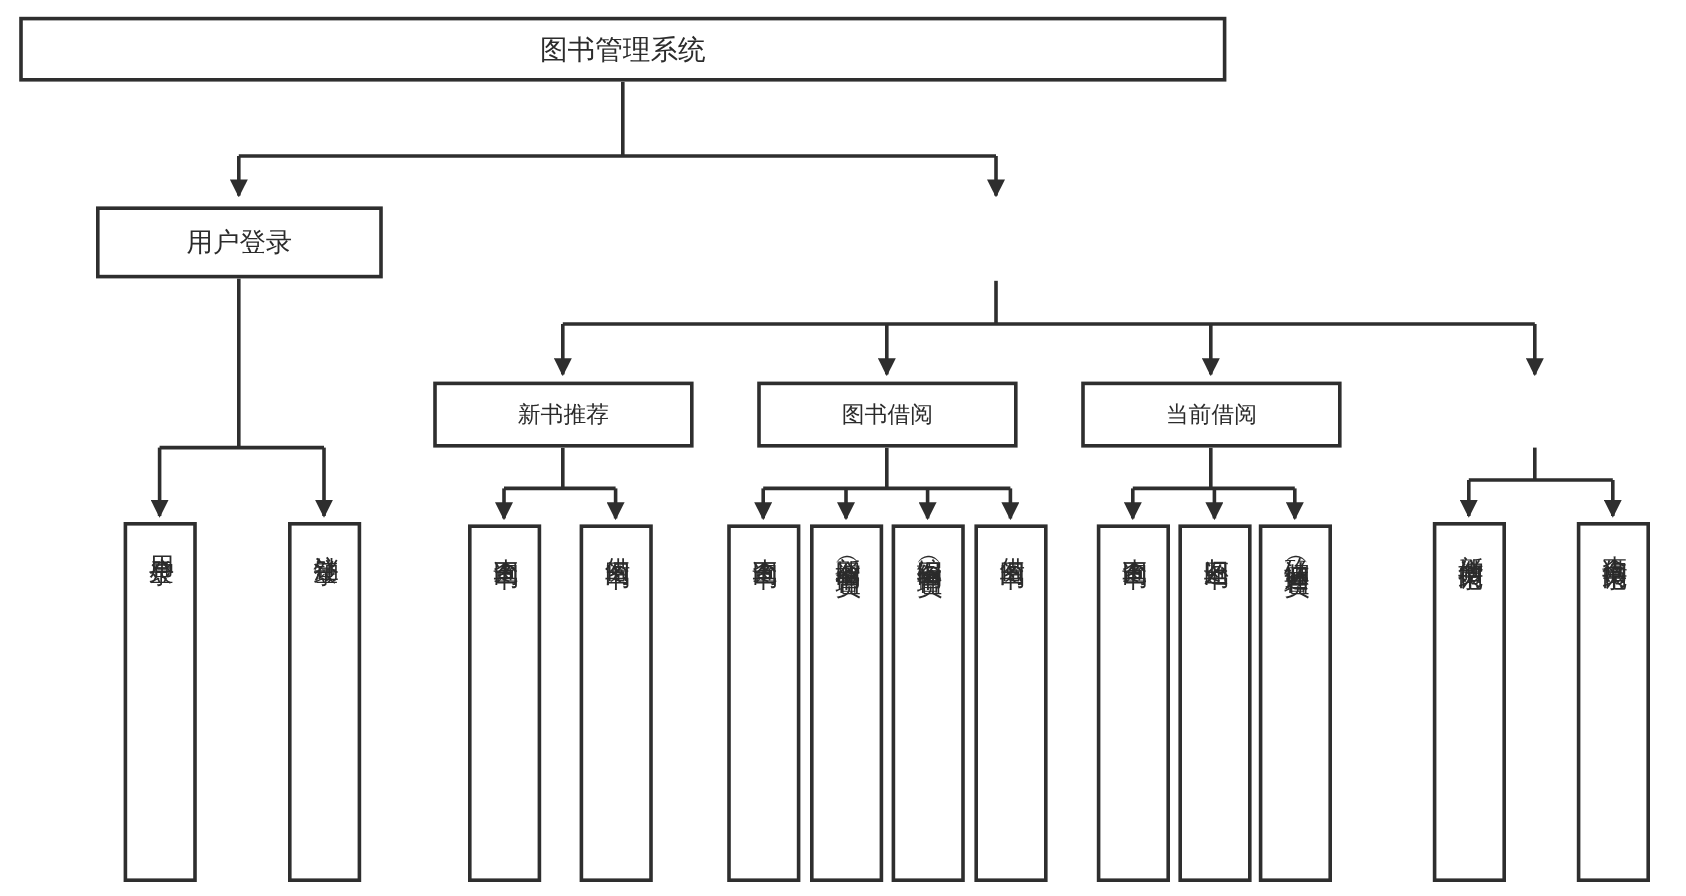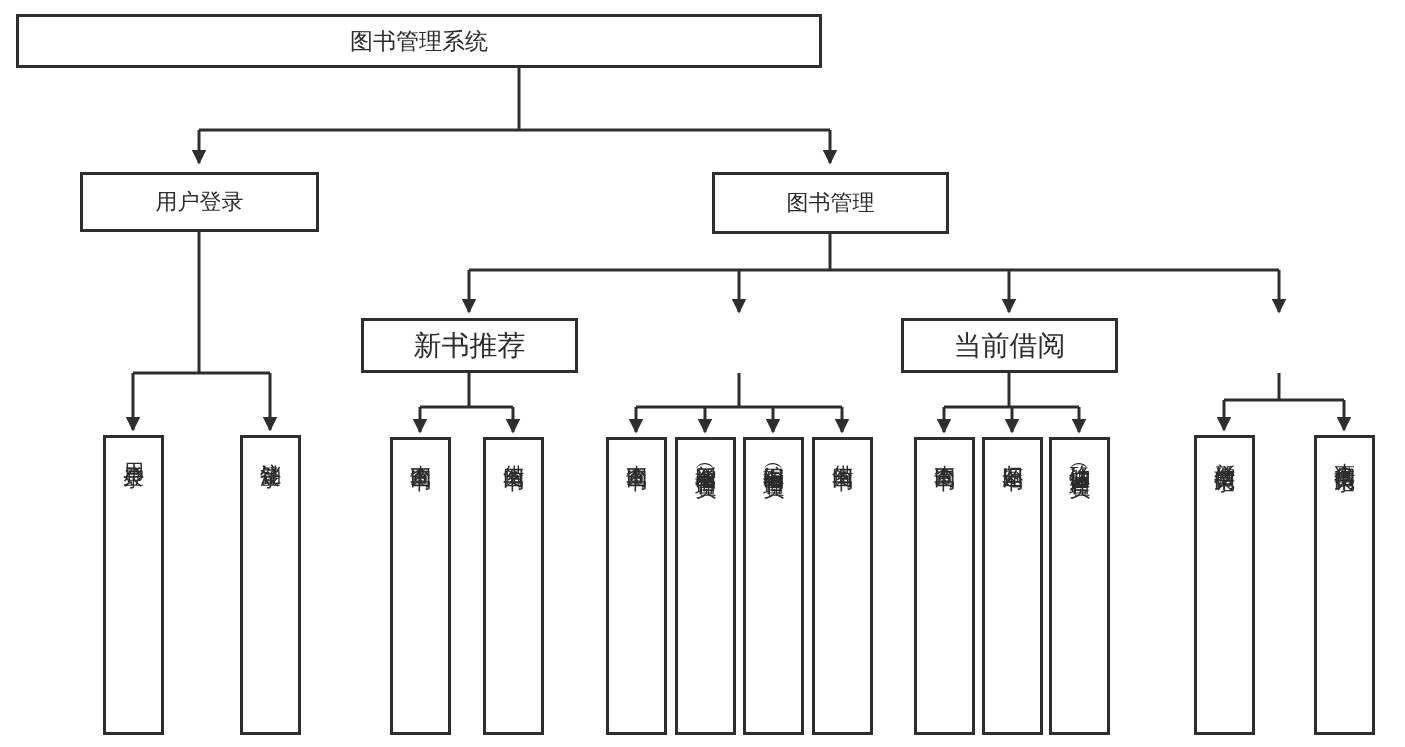--- a/index.html
+++ b/index.html
@@ -35,21 +35,21 @@
     justify-content: center;
     color: #2b2b2b;
   }
   .node.root {
     font-size: 23px;
   }
   .node.l1 {
     font-size: 22px;
   }
   .node.l2 {
-    font-size: 28px;
+    font-size: 19px;
   }
   .node.leaf {
     font-size: 21px;
     line-height: 1.16;
     padding: 8px 0;
     align-items: flex-start;
   }
   .vtext {
     writing-mode: vertical-rl;
     text-orientation: upright;
@@ -116,33 +116,33 @@
       <path d="M 1012 407 L 1012 432" marker-end="url(#arrow)"></path>
       <path d="M 1079 407 L 1079 432" marker-end="url(#arrow)"></path>
 
       <path d="M 1279 373 L 1279 400"></path>
       <path d="M 1224 400 L 1344 400"></path>
       <path d="M 1224 400 L 1224 430" marker-end="url(#arrow)"></path>
       <path d="M 1344 400 L 1344 430" marker-end="url(#arrow)"></path>
     </g>
   </svg>
 
-  <div class="node root" style="left:16px; top:14px; width:806px; height:54px;">
+  <div class="node root" style="left:16px; top:14px; width:1006px; height:54px;">
     <span>图书管理系统</span>
   </div>
 
   <div class="node l1" style="left:80px; top:172px; width:239px; height:60px;">
     <span>用户登录</span>
   </div>
-  <div class="node l1" style="left:712px; top:172px; width:237px; height:62px;">
-    <span>图书管理</span>
-  </div>
 
   <div class="node l2" style="left:361px; top:318px; width:217px; height:55px;">
     <span>新书推荐</span>
+  </div>
+  <div class="node l2" style="left:631px; top:318px; width:217px; height:55px;">
+    <span>图书借阅</span>
   </div>
   <div class="node l2" style="left:901px; top:318px; width:217px; height:55px;">
     <span>当前借阅</span>
   </div>
 
   <div class="node leaf" style="left:103px; top:435px; width:61px; height:300px;">
     <span class="vtext">用户登录</span>
   </div>
   <div class="node leaf" style="left:240px; top:435px; width:61px; height:300px;">
     <span class="vtext">注销登录</span>

